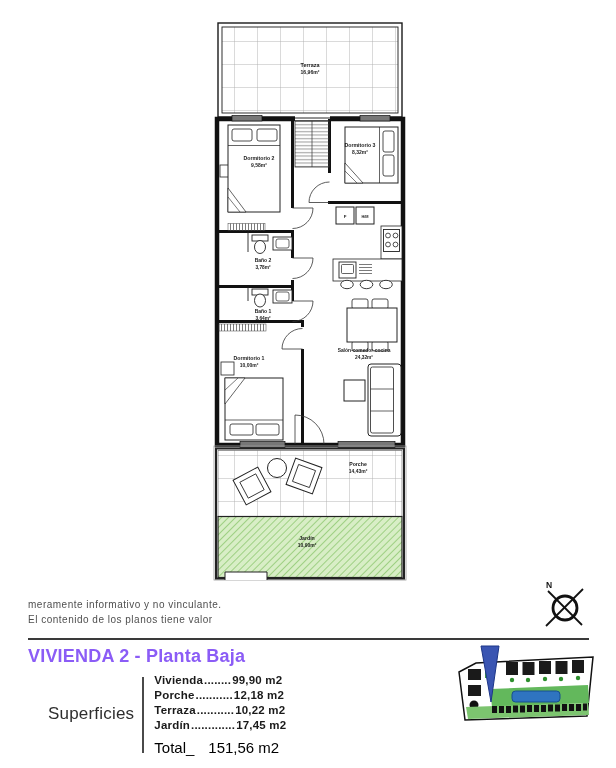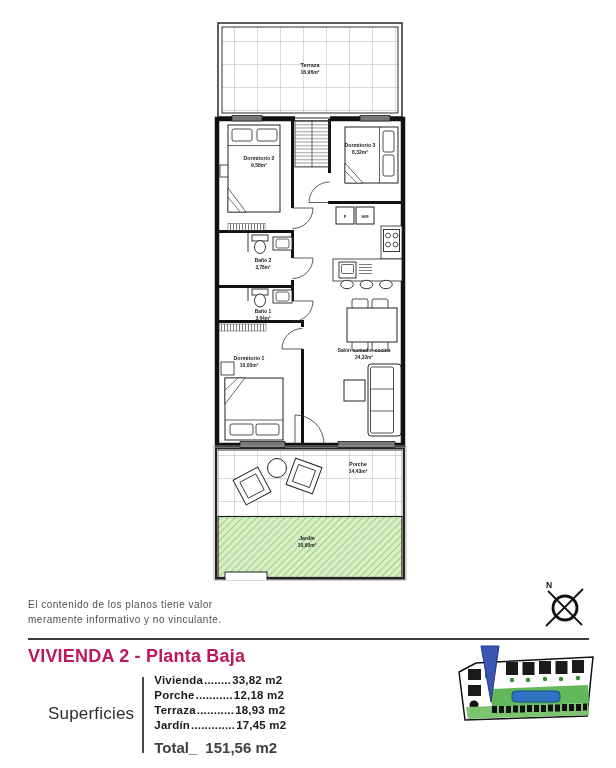--- a/index.html
+++ b/index.html
@@ -13,29 +13,29 @@
   .plan-label-sm{font-family:"Liberation Sans",sans-serif;font-weight:600;fill:#1a1a1a;}
   
   .disclaimer{
     left:28px;top:597px;width:230px;
     font-size:10px;line-height:15px;letter-spacing:0.5px;
     color:#4f4f4f;font-weight:400;
   }
   
   .footer-rule{left:28px;top:638px;width:561px;height:2px;background:#3a3a3a;}
   .footer-title{
-    left:28px;top:646px;font-size:18px;font-weight:bold;color:#be185d;letter-spacing:0.2px;
+    left:28px;top:646px;font-size:18px;font-weight:bold;color:#8b5cf6;letter-spacing:0.2px;
   }
   .superficies-block{left:28px;top:672px;display:flex;align-items:center;margin-left:20px;}
   .superficies-label{font-size:17px;color:#2e2e2e;font-weight:400;letter-spacing:0.2px;margin-right:8px;}
   .superficies-divider{width:2px;height:76px;background:#4a4a4a;margin-right:10px;margin-top:2px;}
   .area-list{padding-top:1px;}
   .area-row{font-size:11.5px;font-weight:bold;color:#1a1a1a;line-height:15px;letter-spacing:0.2px;display:flex;}
   .area-row .dots{margin:0 1px;}
-  .total-row{margin-top:6px;font-size:15px;font-weight:bold;color:#404040;display:flex;gap:8px;}
+  .total-row{margin-top:6px;font-size:15px;font-weight:normal;color:#000000;display:flex;gap:14px;}
 </style>
 </head>
 <body>
 
 <svg class="abs" style="left:211px;top:18px;" width="196" height="572" viewBox="0 0 196 572">
   <defs>
     <pattern id="tiles" width="23" height="23" patternUnits="userSpaceOnUse">
       <path d="M 23 0 L 0 0 0 23" fill="none" stroke="#adadad" stroke-width="0.9"></path>
     </pattern>
     <pattern id="hatchV" width="3" height="10" patternUnits="userSpaceOnUse">
@@ -251,53 +251,53 @@
     <g>
       <rect x="14" y="554" width="42" height="8" fill="#ffffff"></rect>
       <line x1="14" y1="554" x2="56" y2="554" stroke="#222" stroke-width="1"></line>
       <line x1="56" y1="554" x2="56" y2="562" stroke="#222" stroke-width="1"></line>
       <line x1="14" y1="554" x2="14" y2="562" stroke="#222" stroke-width="1"></line>
     </g>
   </g>
 </svg>
 
 <div class="abs disclaimer">
+  <div>meramente informativo y no vinculante.</div>
   <div>El contenido de los planos tiene valor</div>
-  <div>meramente informativo y no vinculante.</div>
 </div>
 
 <svg class="abs" style="left:536px;top:578px;" width="56" height="56" viewBox="0 0 56 56">
   <line x1="10" y1="48" x2="47" y2="11" stroke="#111" stroke-width="1.8"></line>
   <line x1="12" y1="13" x2="46" y2="47" stroke="#111" stroke-width="1.8"></line>
   <circle cx="29" cy="30" r="12" fill="none" stroke="#111" stroke-width="2.8"></circle>
   <text x="13" y="10" font-size="8.5" font-weight="bold" fill="#111" text-anchor="middle" font-family="Liberation Sans, sans-serif">N</text>
 </svg>
 
 <div class="abs footer-rule"></div>
 
 <div class="abs footer-title">VIVIENDA 2 - Planta Baja</div>
 
 <div class="abs superficies-block">
   <div class="superficies-label">Superficies</div>
   <div class="superficies-divider"></div>
   <div class="area-list">
     <div class="area-row">
       <span>Vivienda</span>
         <span class="dots">........</span>
-        <span>33,82 m2</span>
+        <span>99,90 m2</span>
     </div>
     <div class="area-row">
       <span>Porche</span>
         <span class="dots">...........</span>
         <span>12,18 m2</span>
     </div>
     <div class="area-row">
       <span>Terraza</span>
         <span class="dots">...........</span>
-        <span>18,93 m2</span>
+        <span>10,22 m2</span>
     </div>
     <div class="area-row">
       <span>Jardín</span>
         <span class="dots">.............</span>
         <span>17,45 m2</span>
     </div>
     <div class="total-row">
       <span>Total_</span>
       <span>151,56 m2</span>
     </div>

